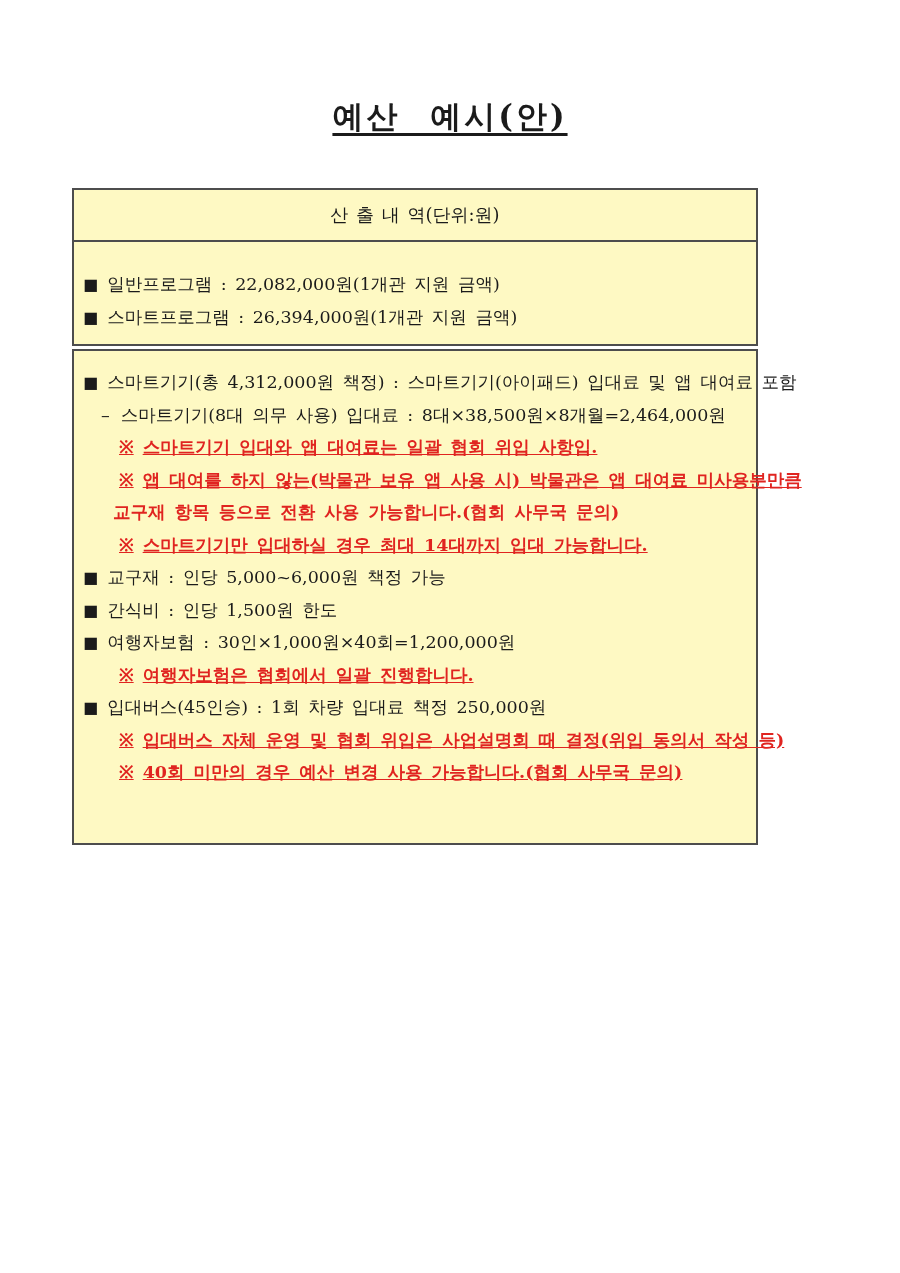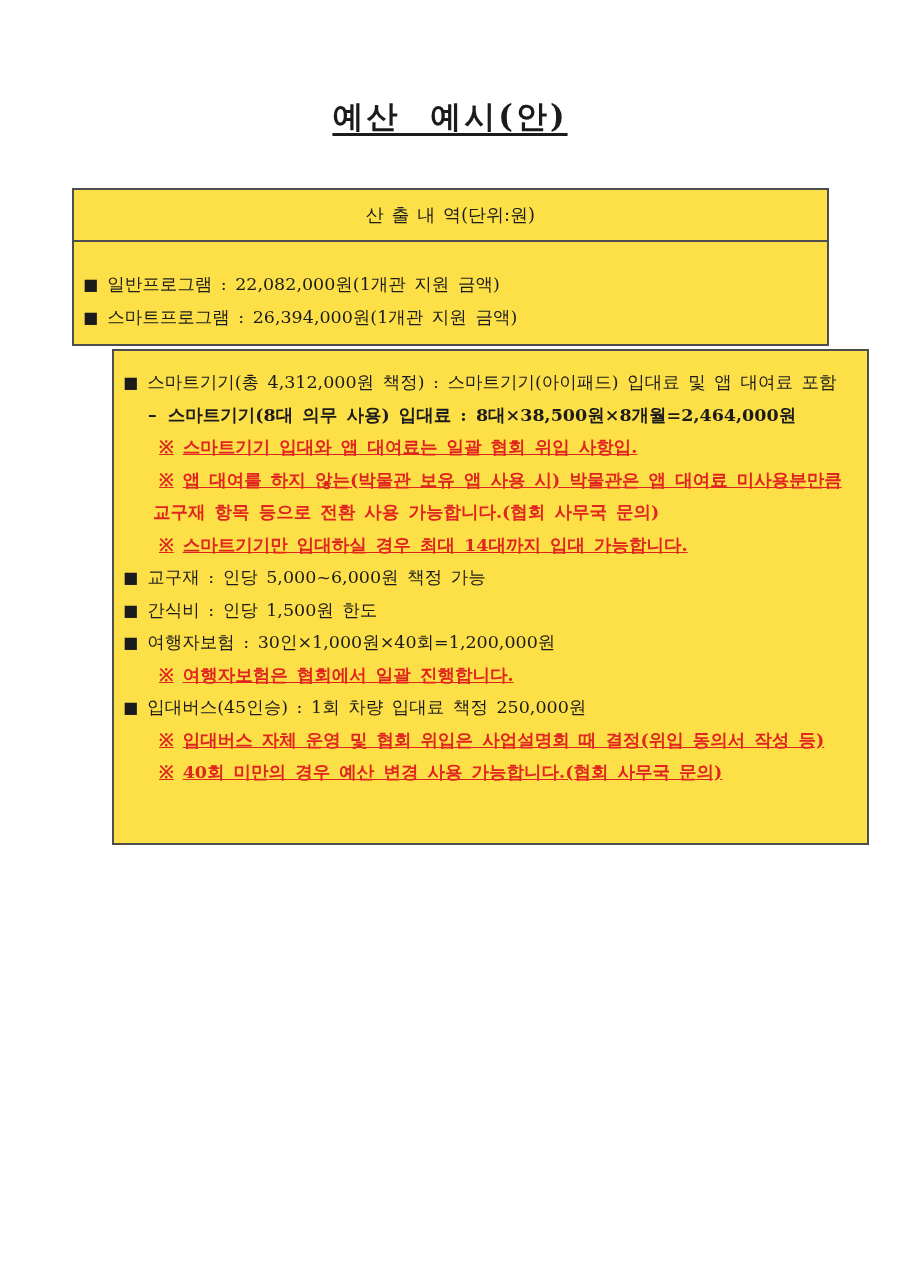--- a/index.html
+++ b/index.html
@@ -12,37 +12,37 @@
   .title{
     position:absolute;top:96px;left:0;width:900px;
     text-align:center;font-size:31px;font-weight:bold;
     letter-spacing:3px;word-spacing:16px;
     text-decoration:underline;
     text-decoration-thickness:2.5px;
     text-underline-offset:6px;
     margin:0;
   }
   .box{
-    position:absolute;left:72px;width:757px;
-    border:2px solid #4d4d4d;box-sizing:border-box;background:#fde047;
+    position:absolute;left:72px;width:686px;
+    border:2px solid #4d4d4d;box-sizing:border-box;background:#fef9c3;
   }
   .box-a{top:188px;height:158px;}
-  .box-b{top:349px;height:496px;padding:15px 0 0 0;margin-left:40px;}
+  .box-b{top:349px;height:496px;padding:15px 0 0 0;}
   .thead{
     height:52px;display:flex;align-items:center;justify-content:center;
     border-bottom:2px solid #4d4d4d;box-sizing:border-box;
     font-size:18px;word-spacing:2px;
   }
   .sec1{padding-top:26px;}
   .line{
     height:32.5px;line-height:32.5px;font-size:17.5px;
     white-space:nowrap;word-spacing:3px;
   }
   .l-main{padding-left:9px;}
-  .l-sub{padding-left:34px;font-weight:bold;}
+  .l-sub{padding-left:27px;}
   .l-note{padding-left:45px;text-decoration:underline;}
   .l-cont{padding-left:39px;}
   .red{color:#e02420;font-weight:bold;}
   .mk{margin-right:9px;}
   .mk-square{font-size:16px;}
   .mk-dash{margin-right:11px;}
 </style>
 </head>
 <body>
 

